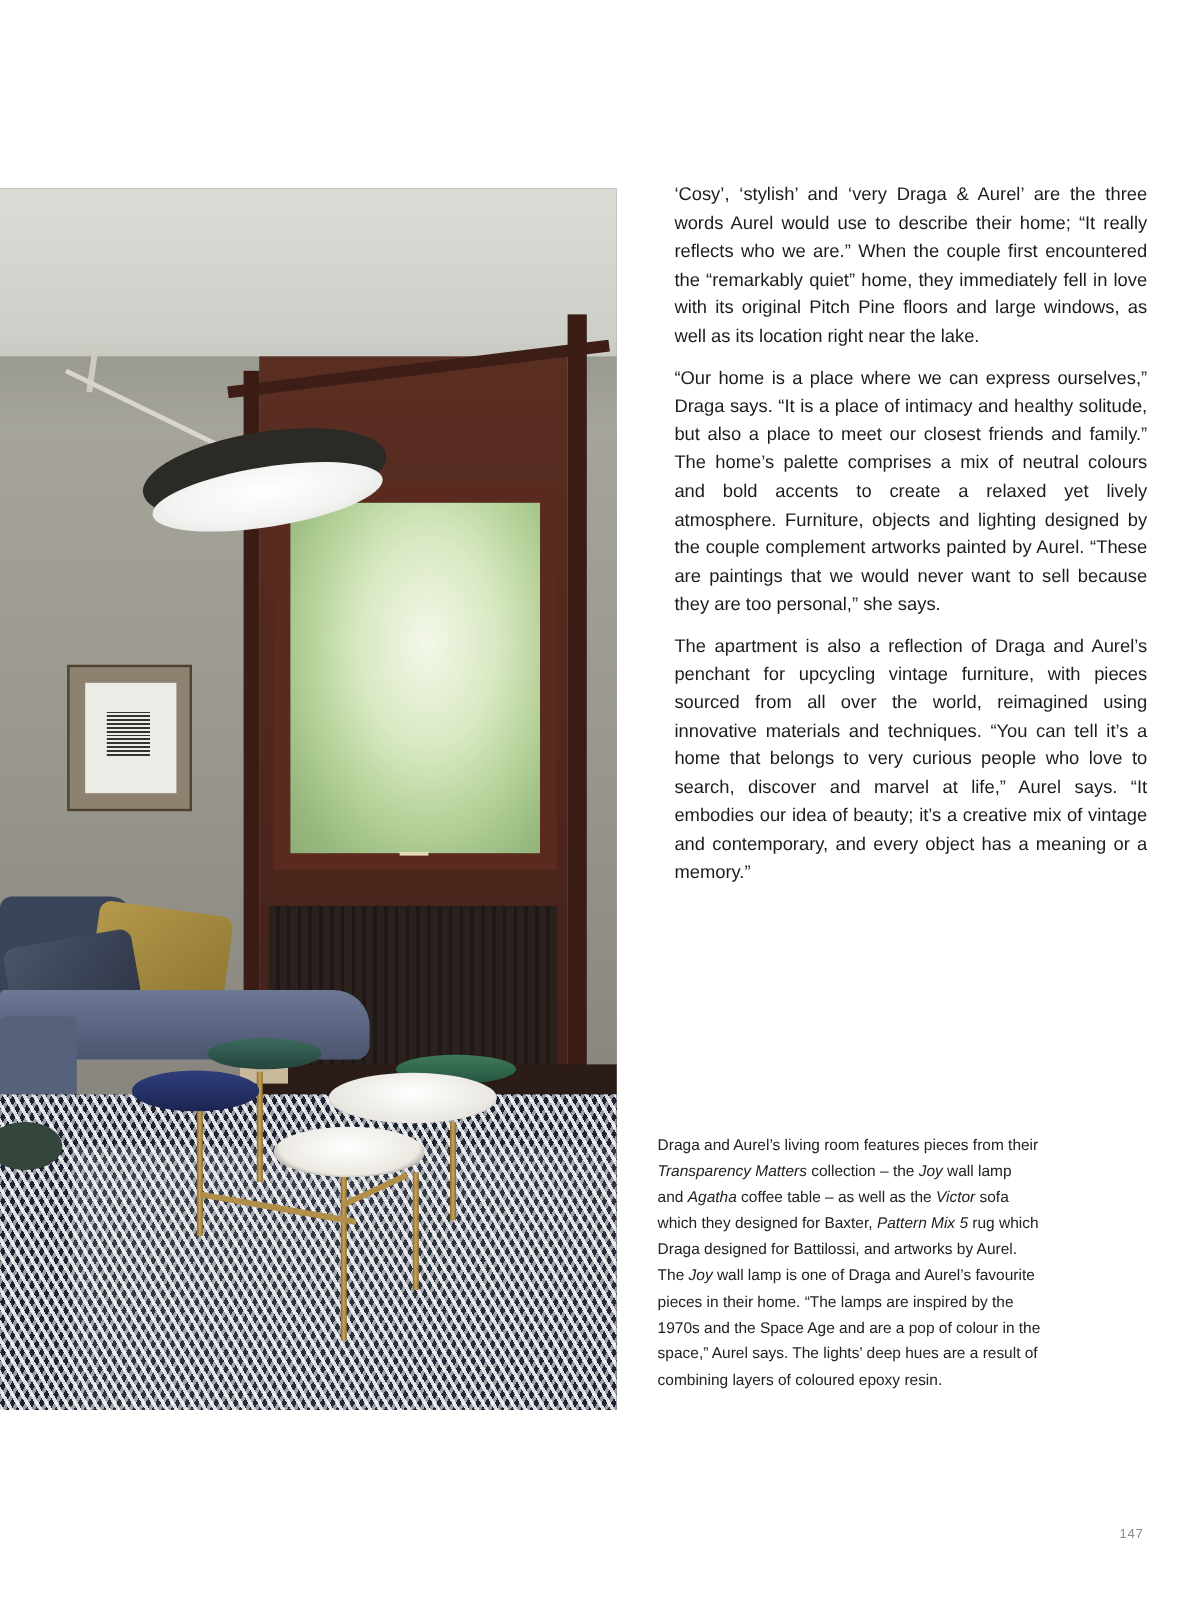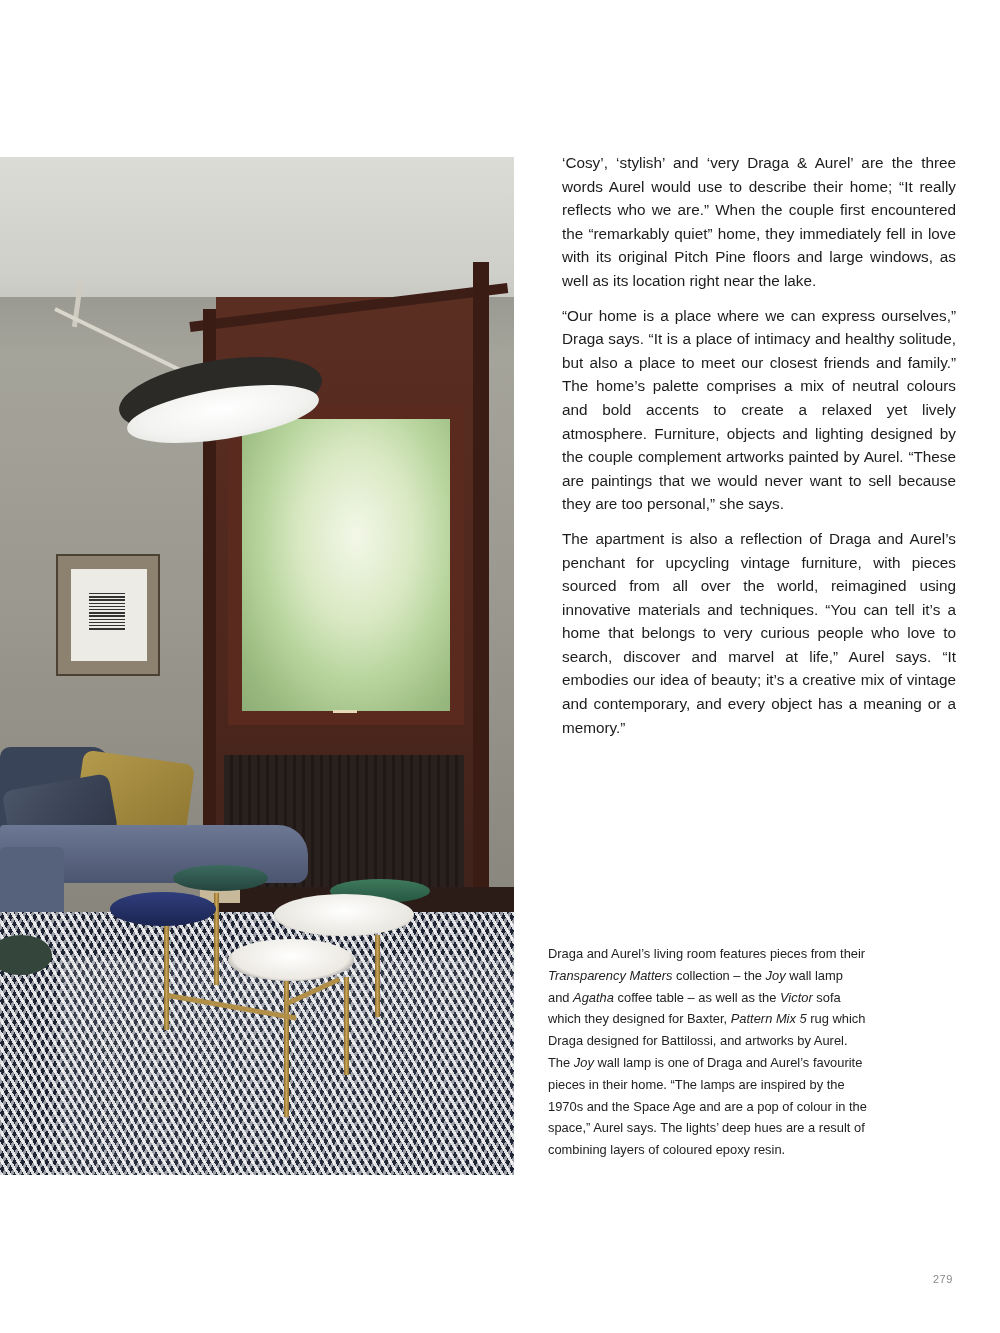--- a/index.html
+++ b/index.html
@@ -130,13 +130,13 @@
 <div class="body-text p1">
   <p>‘Cosy’, ‘stylish’ and ‘very Draga &amp; Aurel’ are the three words Aurel would use to describe their home; “It really reflects who we are.” When the couple first encountered the “remarkably quiet” home, they immediately fell in love with its original Pitch Pine floors and large windows, as well as its location right near the lake.</p>
   <p>“Our home is a place where we can express ourselves,” Draga says. “It is a place of intimacy and healthy solitude, but also a place to meet our closest friends and family.” The home’s palette comprises a mix of neutral colours and bold accents to create a relaxed yet lively atmosphere. Furniture, objects and lighting designed by the couple complement artworks painted by Aurel. “These are paintings that we would never want to sell because they are too personal,” she says.</p>
   <p>The apartment is also a reflection of Draga and Aurel’s penchant for upcycling vintage furniture, with pieces sourced from all over the world, reimagined using innovative materials and techniques. “You can tell it’s a home that belongs to very curious people who love to search, discover and marvel at life,” Aurel says. “It embodies our idea of beauty; it’s a creative mix of vintage and contemporary, and every object has a meaning or a memory.”</p>
 </div>
 
 <div class="caption">
   <span>Draga and Aurel’s living room features pieces from their </span><i>Transparency Matters</i><span> collection – the </span><i>Joy</i><span> wall lamp and </span><i>Agatha</i><span> coffee table – as well as the </span><i>Victor</i><span> sofa which they designed for Baxter, </span><i>Pattern Mix 5</i><span> rug which Draga designed for Battilossi, and artworks by Aurel. The </span><i>Joy</i><span> wall lamp is one of Draga and Aurel’s favourite pieces in their home. “The lamps are inspired by the 1970s and the Space Age and are a pop of colour in the space,” Aurel says. The lights’ deep hues are a result of combining layers of coloured epoxy resin.</span>
 </div>
 
-<div class="folio">279</div>
+<div class="folio">147</div>
 
 </body></html>

